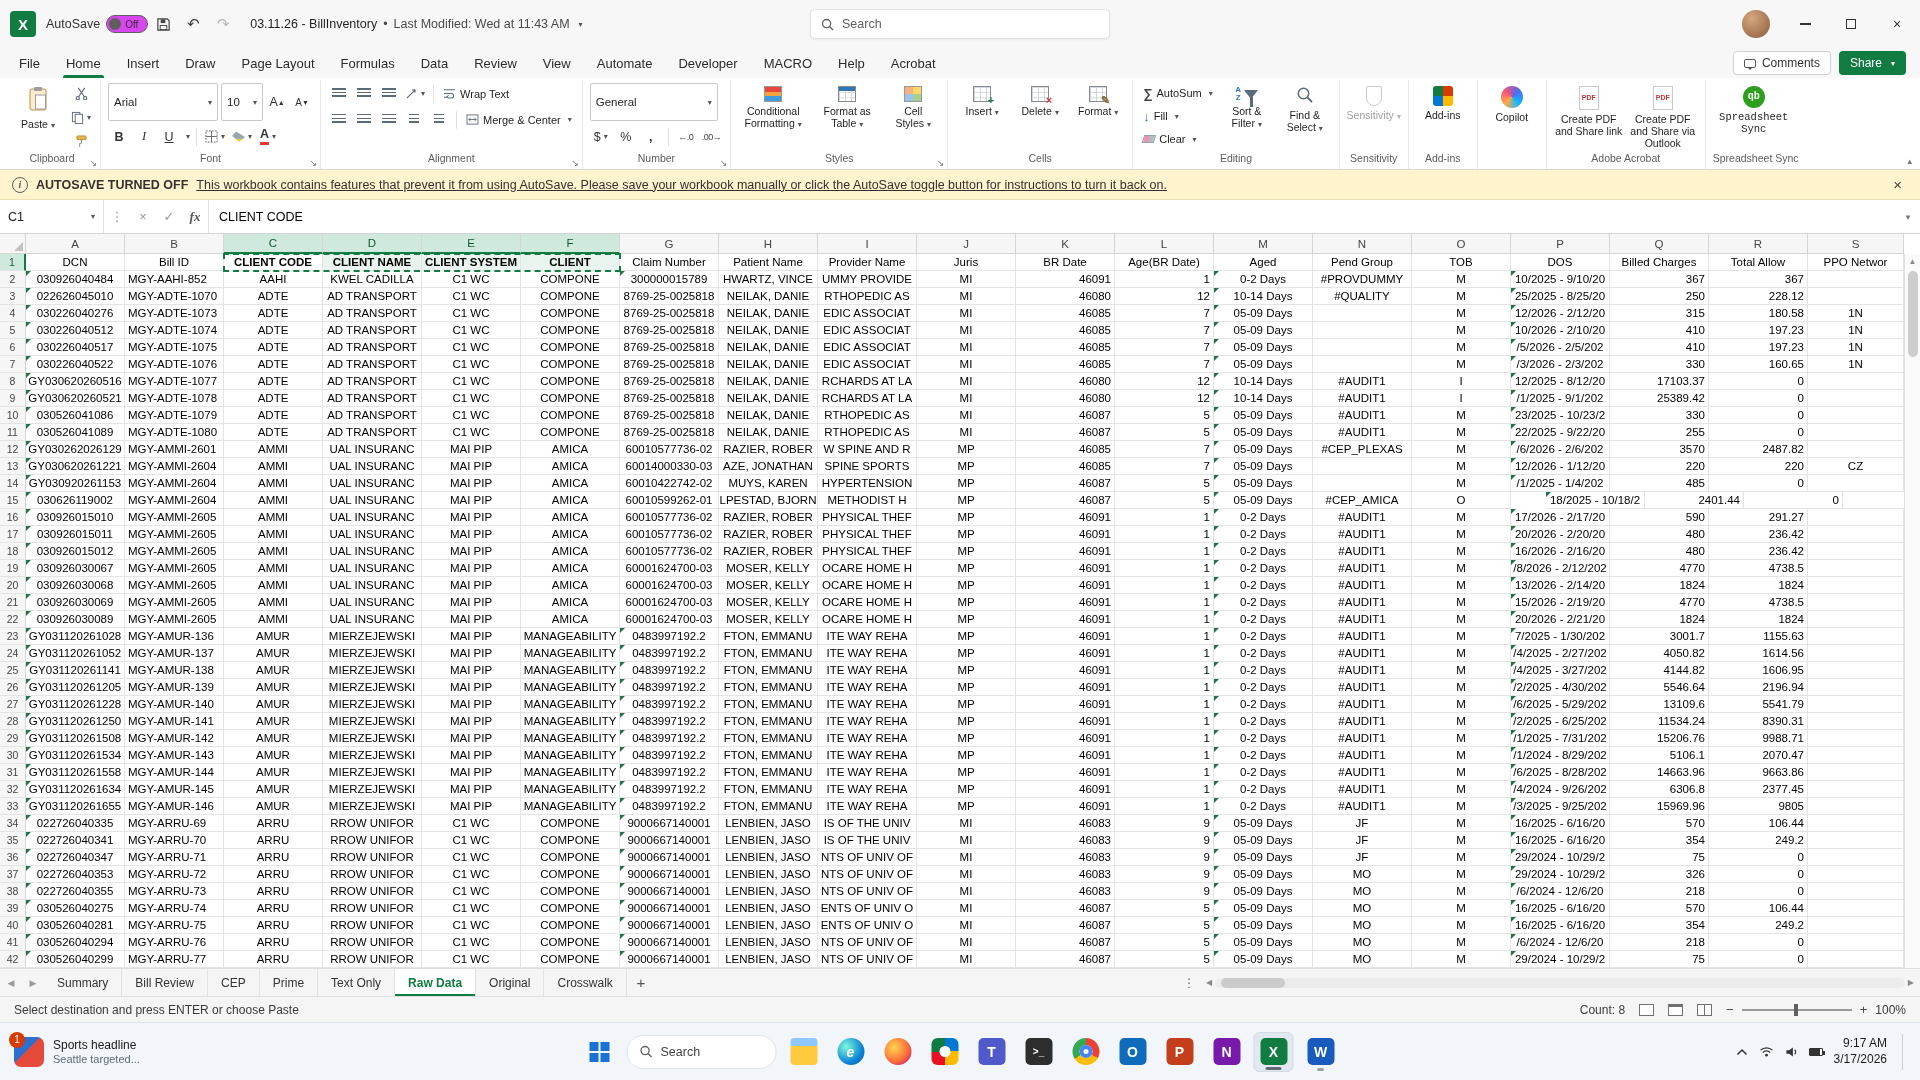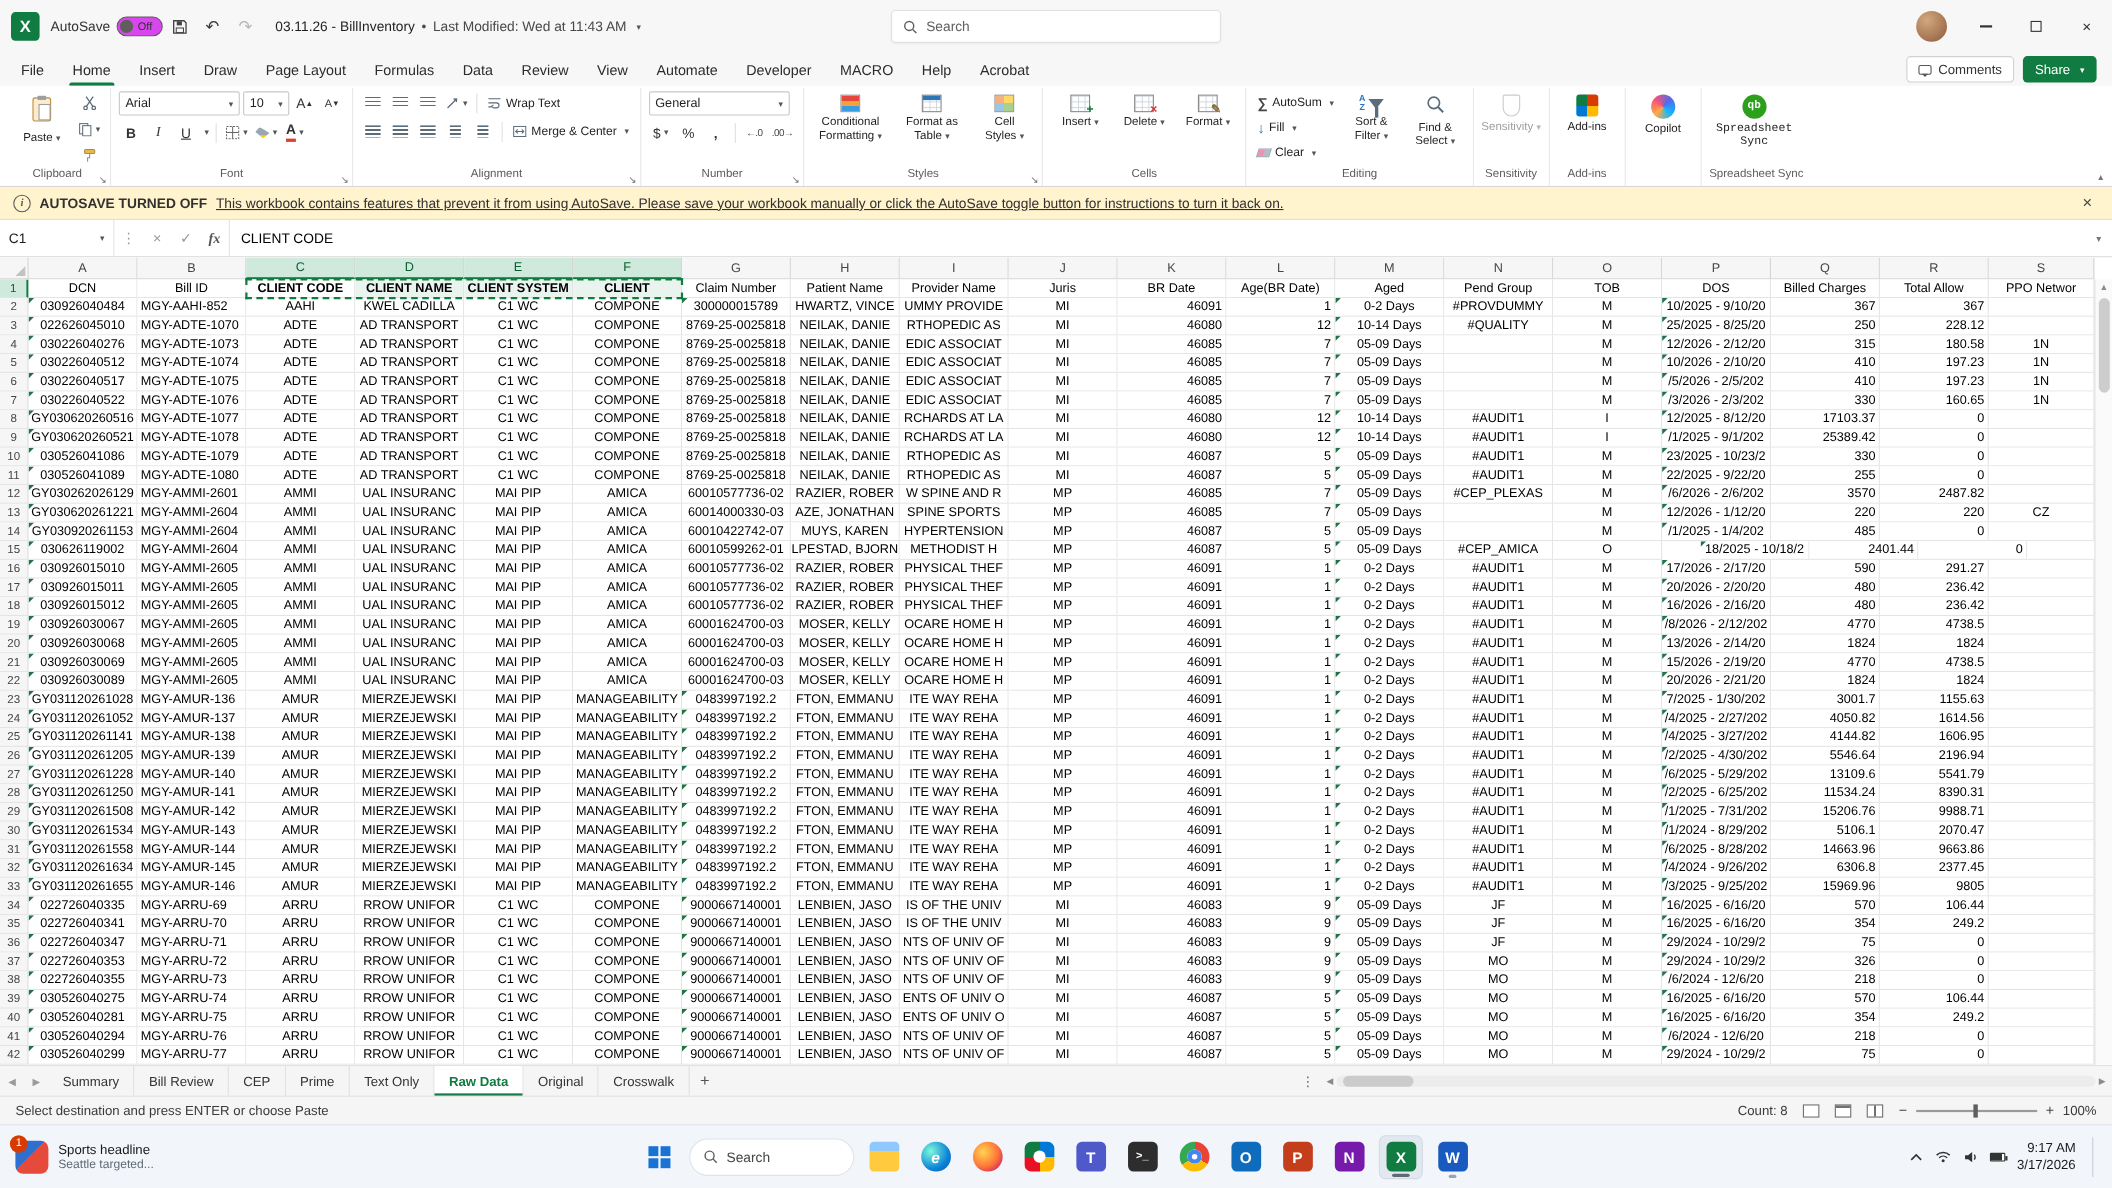--- a/index.html
+++ b/index.html
@@ -44,21 +44,21 @@
   .glbl { height:15px; font-size:10.5px; color:#5c5c5c; text-align:center; }
   .launch { position:absolute; right:3px; bottom:1px; font-size:9px; color:#777; }
   .bigbtn { display:flex; flex-direction:column; align-items:center; gap:3px; width:54px; padding-top:3px; font-size:10.5px; color:#1f1f1f; text-align:center; line-height:1.15; }
   .bigbtn.wide { width:70px; }
   .bigbtn.w80 { width:82px;font-family:Liberation Mono, monospace; }
   .bigbtn.disabled { opacity:.45; }
   .blbl { text-align:center; }
   .mcol { display:flex; flex-direction:column; gap:3px; }
   .mbtn { height:21px; min-width:22px; padding:0 2px; display:flex; align-items:center; justify-content:center; border-radius:3px; color:#333; font-size:12.5px; }
   .lbtn { height:20px; display:flex; align-items:center; gap:4px; font-size:11px; color:#1f1f1f; padding:0 3px; }
-  .combo { height:22px; border:1px solid #c8c8c8; background:#fff; border-radius:2px; display:flex; align-items:center; justify-content:space-between; font-size:11.5px; color:#1f1f1f; padding:0 5px; }
+  .combo { height:38px; border:1px solid #c8c8c8; background:#fff; border-radius:2px; display:flex; align-items:center; justify-content:space-between; font-size:11.5px; color:#1f1f1f; padding:0 5px; }
   .w110 { width:110px; } .w42 { width:42px; } .w128 { width:128px; }
   .vsep { width:1px; height:18px; background:#e0e0e0; margin:0 3px; }
   .boldg { font-weight:bold; } .italicg { font-style:italic; font-family:"Liberation Serif",serif; } .undg { text-decoration:underline; }
   .fclr { font-weight:bold; border-bottom:3px solid #e03c31; line-height:1; padding-bottom:1px; }
   .bucket { width:13px; height:10px; background:#9aa7b0; clip-path:polygon(30% 0,100% 55%,55% 100%,0 45%); border-bottom:3px solid #ffd400; }
   .lines { width:14px; height:11px; background:repeating-linear-gradient(#5a6b7a 0 1.5px, transparent 1.5px 3.6px); }
   .lines.sm { width:10px; }
   .tblico { width:18px; height:16px; border:1px solid #8a8a8a; background-image:linear-gradient(#cfd6dd 1px,transparent 1px),linear-gradient(90deg,#cfd6dd 1px,transparent 1px); background-size:6px 5.2px; position:relative; }
   .tblico.hdr { background-color:#fff; }
   .tblico.hdr::before { content:""; position:absolute; left:0; right:0; top:0; height:4px; background:#2e75b6; }
@@ -529,20 +529,33 @@
     <div class="rgroup">
       <div class="rgc">
         <div class="bigbtn">
           <span class="cpico"></span>
           <span class="blbl">Copilot</span>
         </div>
       </div>
       <div class="glbl"></div>
     </div>
 
+    <div class="rgroup">
+      <div class="rgc">
+        <div class="bigbtn wide">
+          <span class="pdfico">PDF</span>
+          <span class="blbl">Create PDF and Share link</span>
+        </div>
+        <div class="bigbtn wide">
+          <span class="pdfico">PDF</span>
+          <span class="blbl">Create PDF and Share via Outlook</span>
+        </div>
+      </div>
+      <div class="glbl"><span>Adobe Acrobat</span></div>
+    </div>
 
     <div class="rgroup" style="border-right:none;">
       <div class="rgc">
         <div class="bigbtn w80">
           <span class="qbico">qb</span>
           <span class="blbl">Spreadsheet Sync</span>
         </div>
       </div>
       <div class="glbl"><span>Spreadsheet Sync</span></div>
     </div>
@@ -881,21 +894,21 @@
           <div class="gcell a-c" style="flex: 0 0 96px;">CZ</div>
         </div>
         <div class="grow">
           <div class="rownum">14</div>
           <div class="gcell a-c" style="flex: 0 0 99px;">GY030920261153<span class="tri"></span></div>
           <div class="gcell a-l" style="flex: 0 0 99px;">MGY-AMMI-2604</div>
           <div class="gcell a-c" style="flex: 0 0 99px;">AMMI</div>
           <div class="gcell a-c" style="flex: 0 0 99px;">UAL INSURANC</div>
           <div class="gcell a-c" style="flex: 0 0 99px;">MAI PIP</div>
           <div class="gcell a-c" style="flex: 0 0 99px;">AMICA</div>
-          <div class="gcell a-c" style="flex: 0 0 99px;">60010422742-07</div>
+          <div class="gcell a-c" style="flex: 0 0 99px;">60010422742-02</div>
           <div class="gcell a-c" style="flex: 0 0 99px;">MUYS, KAREN</div>
           <div class="gcell a-c" style="flex: 0 0 99px;">HYPERTENSION</div>
           <div class="gcell a-c" style="flex: 0 0 99px;">MP</div>
           <div class="gcell a-r" style="flex: 0 0 99px;">46087</div>
           <div class="gcell a-r" style="flex: 0 0 99px;">5</div>
           <div class="gcell a-c" style="flex: 0 0 99px;">05-09 Days<span class="tri"></span></div>
           <div class="gcell a-c" style="flex: 0 0 99px;"></div>
           <div class="gcell a-c" style="flex: 0 0 99px;">M</div>
           <div class="gcell a-c" style="flex: 0 0 99px;">/1/2025 - 1/4/202<span class="tri"></span></div>
           <div class="gcell a-r" style="flex: 0 0 99px;">485</div>

